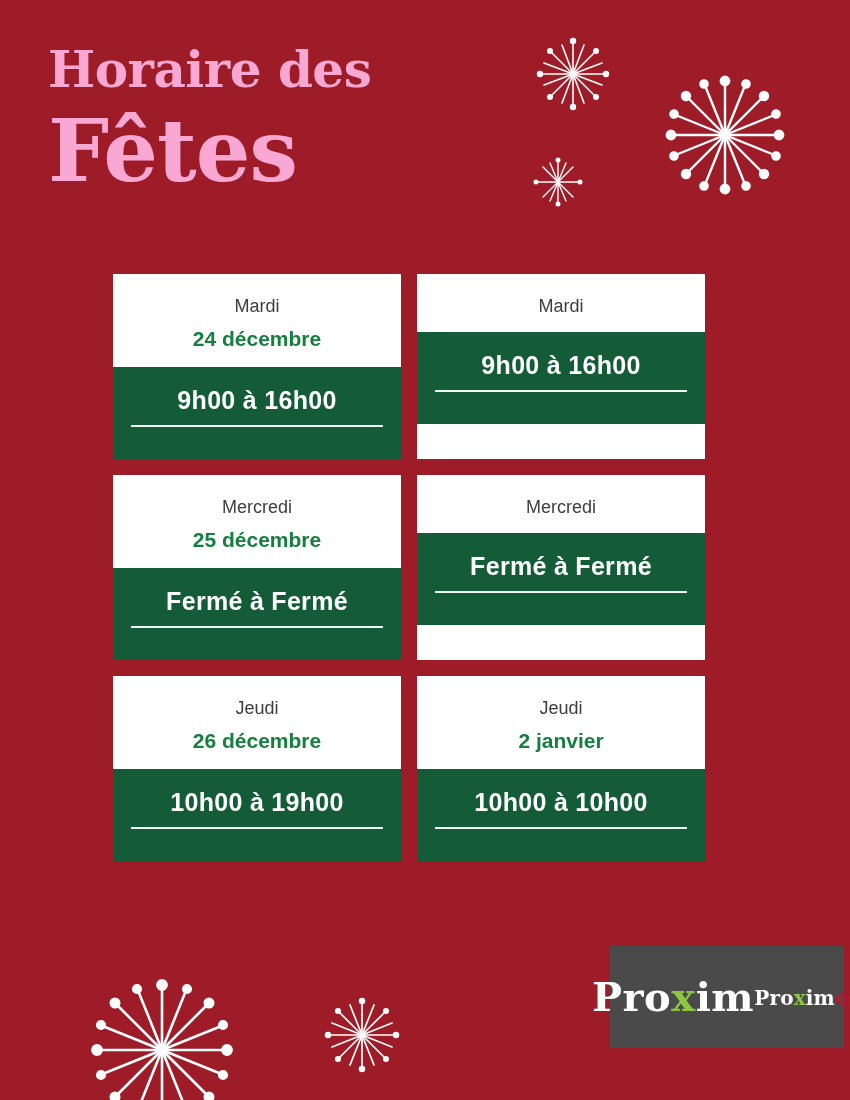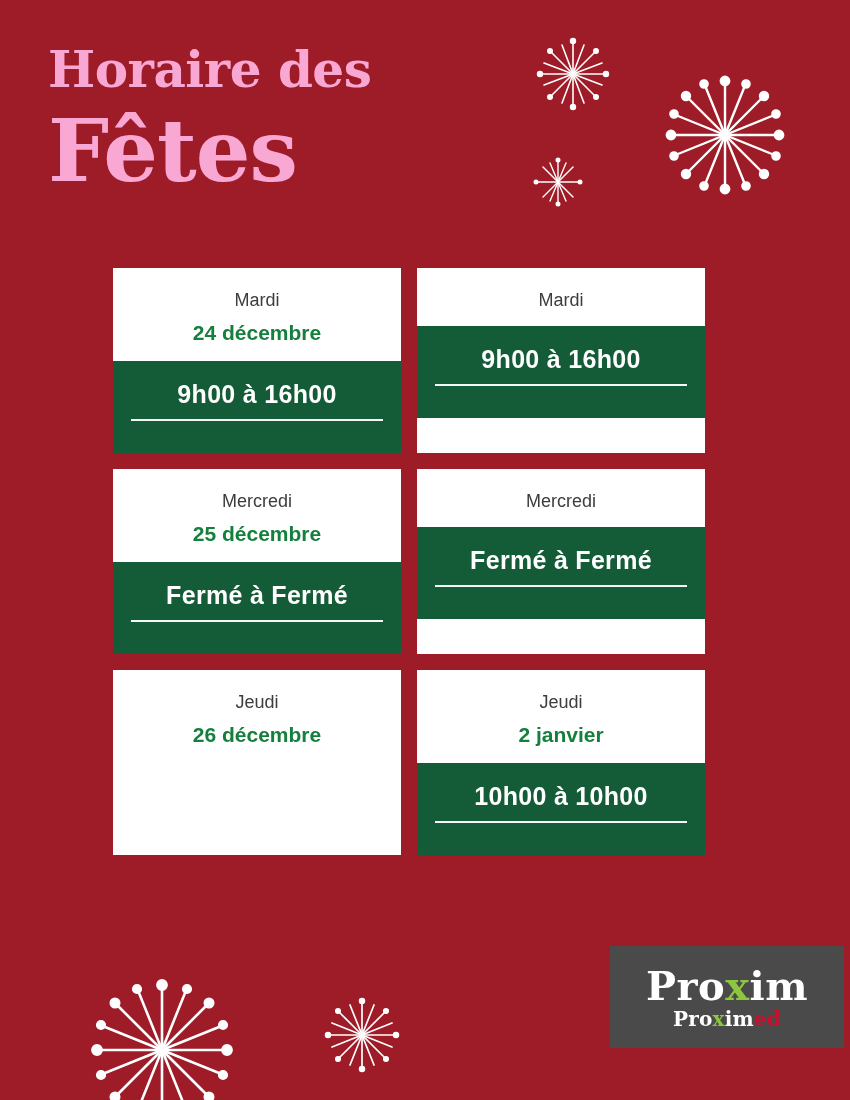--- a/index.html
+++ b/index.html
@@ -38,21 +38,21 @@
     letter-spacing: -1px;
     margin-top: 8px;
   }
   
   .flake { position: absolute; }
   .flake svg { display:block; }
   
   .cards {
     position: absolute;
     left: 113px;
-    top: 268px;
+    top: 274px;
     width: 625px;
     display: grid;
     grid-template-columns: 288px 288px;
     grid-column-gap: 45px;
     grid-row-gap: 46px;
     gap: 16px;
   }
   .card {
     background: #ffffff;
     width: 288px;
@@ -98,21 +98,20 @@
   }
   
   .logo-box {
     position: absolute;
     right: 6px;
     bottom: 52px;
     width: 234px;
     height: 102px;
     background: #4a4a4a;
     display: flex;
-    flex-direction: column;
     align-items: center;
     justify-content: center;
   }
   .logo-main {
     font-family: "DejaVu Serif", serif;
     font-weight: 700;
     font-size: 40px;
     color: #ffffff;
     line-height: 42px;
     letter-spacing: 0.5px;
@@ -348,20 +347,24 @@
         <div class="card-hours-text">Fermé à Fermé</div>
         <div class="card-hours-rule"></div>
       </div>
     </div>
 
     <div class="card">
       <div class="card-head">
         <div class="card-day">Jeudi</div>
         <div class="card-date"><span>26 décembre</span><sup></sup></div>
       </div>
+      <div class="card-hours">
+        <div class="card-hours-text">10h00 à 19h00</div>
+        <div class="card-hours-rule"></div>
+      </div>
     </div>
 
     <div class="card">
       <div class="card-head">
         <div class="card-day">Jeudi</div>
         <div class="card-date"><span>2 janvier</span><sup></sup></div>
       </div>
       <div class="card-hours">
         <div class="card-hours-text">10h00 à 10h00</div>
         <div class="card-hours-rule"></div>

